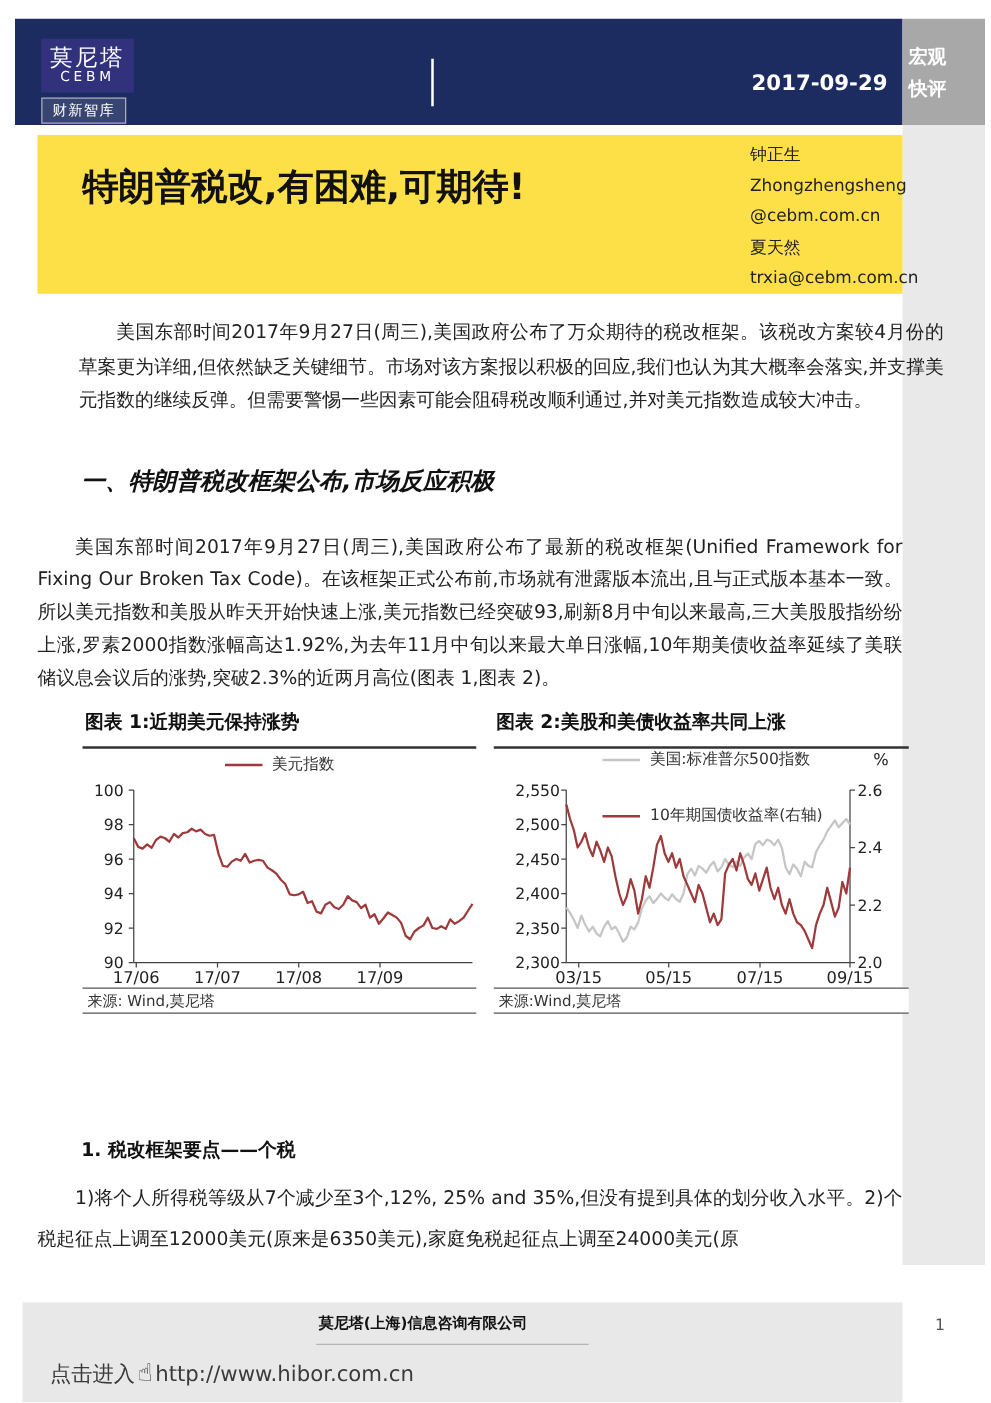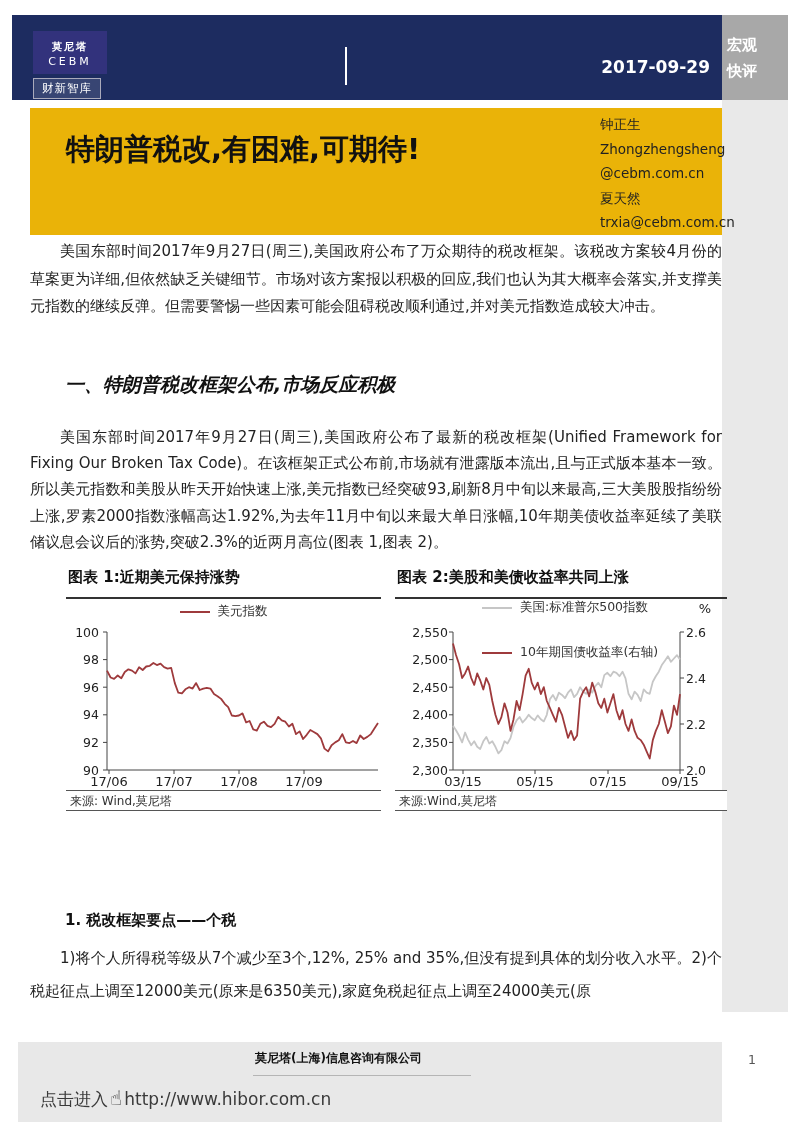--- a/index.html
+++ b/index.html
@@ -2,34 +2,34 @@
 <html><head>
 <meta charset="utf-8">
 <style>
   html,body{margin:0;padding:0;background:#fff;}
   .page{position:relative;width:793px;height:1122px;background:#fff;overflow:hidden;
         font-family:"DejaVu Sans","Liberation Sans",sans-serif;color:#222;}
   
   .header{position:absolute;left:12px;top:15px;width:710px;height:85px;background:#1d2c60;}
   .logo-box{position:absolute;left:21px;top:16px;width:74px;height:43px;background:#32327c;
             display:flex;flex-direction:column;align-items:center;justify-content:center;color:#fff;}
-  .logo-cn{font-size:10px;font-weight:bold;letter-spacing:2px;line-height:17px;}
+  .logo-cn{font-size:18px;font-weight:normal;letter-spacing:2px;line-height:17px;}
   .logo-en{font-size:11px;letter-spacing:3px;line-height:13px;}
   .logo-sub{position:absolute;left:21px;top:63px;width:66px;height:19px;border:1px solid #aab;
             background:rgba(255,255,255,0.12);color:#fff;font-size:11.5px;display:flex;
             align-items:center;justify-content:center;letter-spacing:1px;}
   .hdr-divider{position:absolute;left:333px;top:32px;width:2px;height:38px;background:#fff;}
   .hdr-date{position:absolute;right:12px;top:42px;color:#fff;font-size:17px;font-weight:bold;}
   .tag-box{position:absolute;left:722px;top:15px;width:66px;height:85px;background:#a8a8a8;
            color:#fff;font-size:15px;font-weight:bold;line-height:26px;
            padding-top:17px;padding-left:5px;box-sizing:border-box;}
   
   .right-col{position:absolute;left:722px;top:100px;width:66px;height:912px;background:#e9e9e9;}
   
-  .title-block{position:absolute;left:30px;top:108px;width:692px;height:127px;background:#eab308;}
+  .title-block{position:absolute;left:30px;top:108px;width:692px;height:127px;background:#fde047;}
   .report-title{position:absolute;left:36px;top:22px;font-size:29px;font-weight:bold;color:#111;}
   .authors{position:absolute;left:600px;top:112px;font-size:13.5px;line-height:24.5px;color:#222;}
   
   .para{position:absolute;left:30px;width:692px;text-align:justify;font-size:15px;color:#222;}
   .indent{text-indent:2em;}
   .sec-heading{position:absolute;left:65px;font-size:19px;font-weight:bold;color:#111;}
   .sub-heading{position:absolute;left:65px;font-size:15px;font-weight:bold;color:#111;}
   
   .figure{position:absolute;top:568px;height:245px;}
   .fig1{left:66px;width:315px;}
@@ -82,21 +82,21 @@
     <div class="report-title">特朗普税改,有困难,可期待!</div>
   </div>
   <div class="authors">
     <div>钟正生</div>
     <div>Zhongzhengsheng</div>
     <div>@cebm.com.cn</div>
     <div>夏天然</div>
     <div>trxia@cebm.com.cn</div>
   </div>
 
-  <div class="para indent" style="top:238px;line-height:27.5px;">美国东部时间2017年9月27日(周三),美国政府公布了万众期待的税改框架。该税改方案较4月份的草案更为详细,但依然缺乏关键细节。市场对该方案报以积极的回应,我们也认为其大概率会落实,并支撑美元指数的继续反弹。但需要警惕一些因素可能会阻碍税改顺利通过,并对美元指数造成较大冲击。</div>
+  <div class="para indent" style="top:252px;line-height:27.5px;margin-left:33px;">美国东部时间2017年9月27日(周三),美国政府公布了万众期待的税改框架。该税改方案较4月份的草案更为详细,但依然缺乏关键细节。市场对该方案报以积极的回应,我们也认为其大概率会落实,并支撑美元指数的继续反弹。但需要警惕一些因素可能会阻碍税改顺利通过,并对美元指数造成较大冲击。</div>
 
   <div class="sec-heading" style="top:372px;font-style:italic;">一、特朗普税改框架公布,市场反应积极</div>
 
   <div class="para indent" style="top:424px;line-height:26.2px;">美国东部时间2017年9月27日(周三),美国政府公布了最新的税改框架(Unified Framework for Fixing Our Broken Tax Code)。在该框架正式公布前,市场就有泄露版本流出,且与正式版本基本一致。所以美元指数和美股从昨天开始快速上涨,美元指数已经突破93,刷新8月中旬以来最高,三大美股股指纷纷上涨,罗素2000指数涨幅高达1.92%,为去年11月中旬以来最大单日涨幅,10年期美债收益率延续了美联储议息会议后的涨势,突破2.3%的近两月高位(图表 1,图表 2)。</div>
 
   <div class="figure fig1">
     <div class="fig-title">图表 1:近期美元保持涨势</div>
     <div class="fig-rule"></div>
     <div class="legend center">
         <div class="lg-row">

